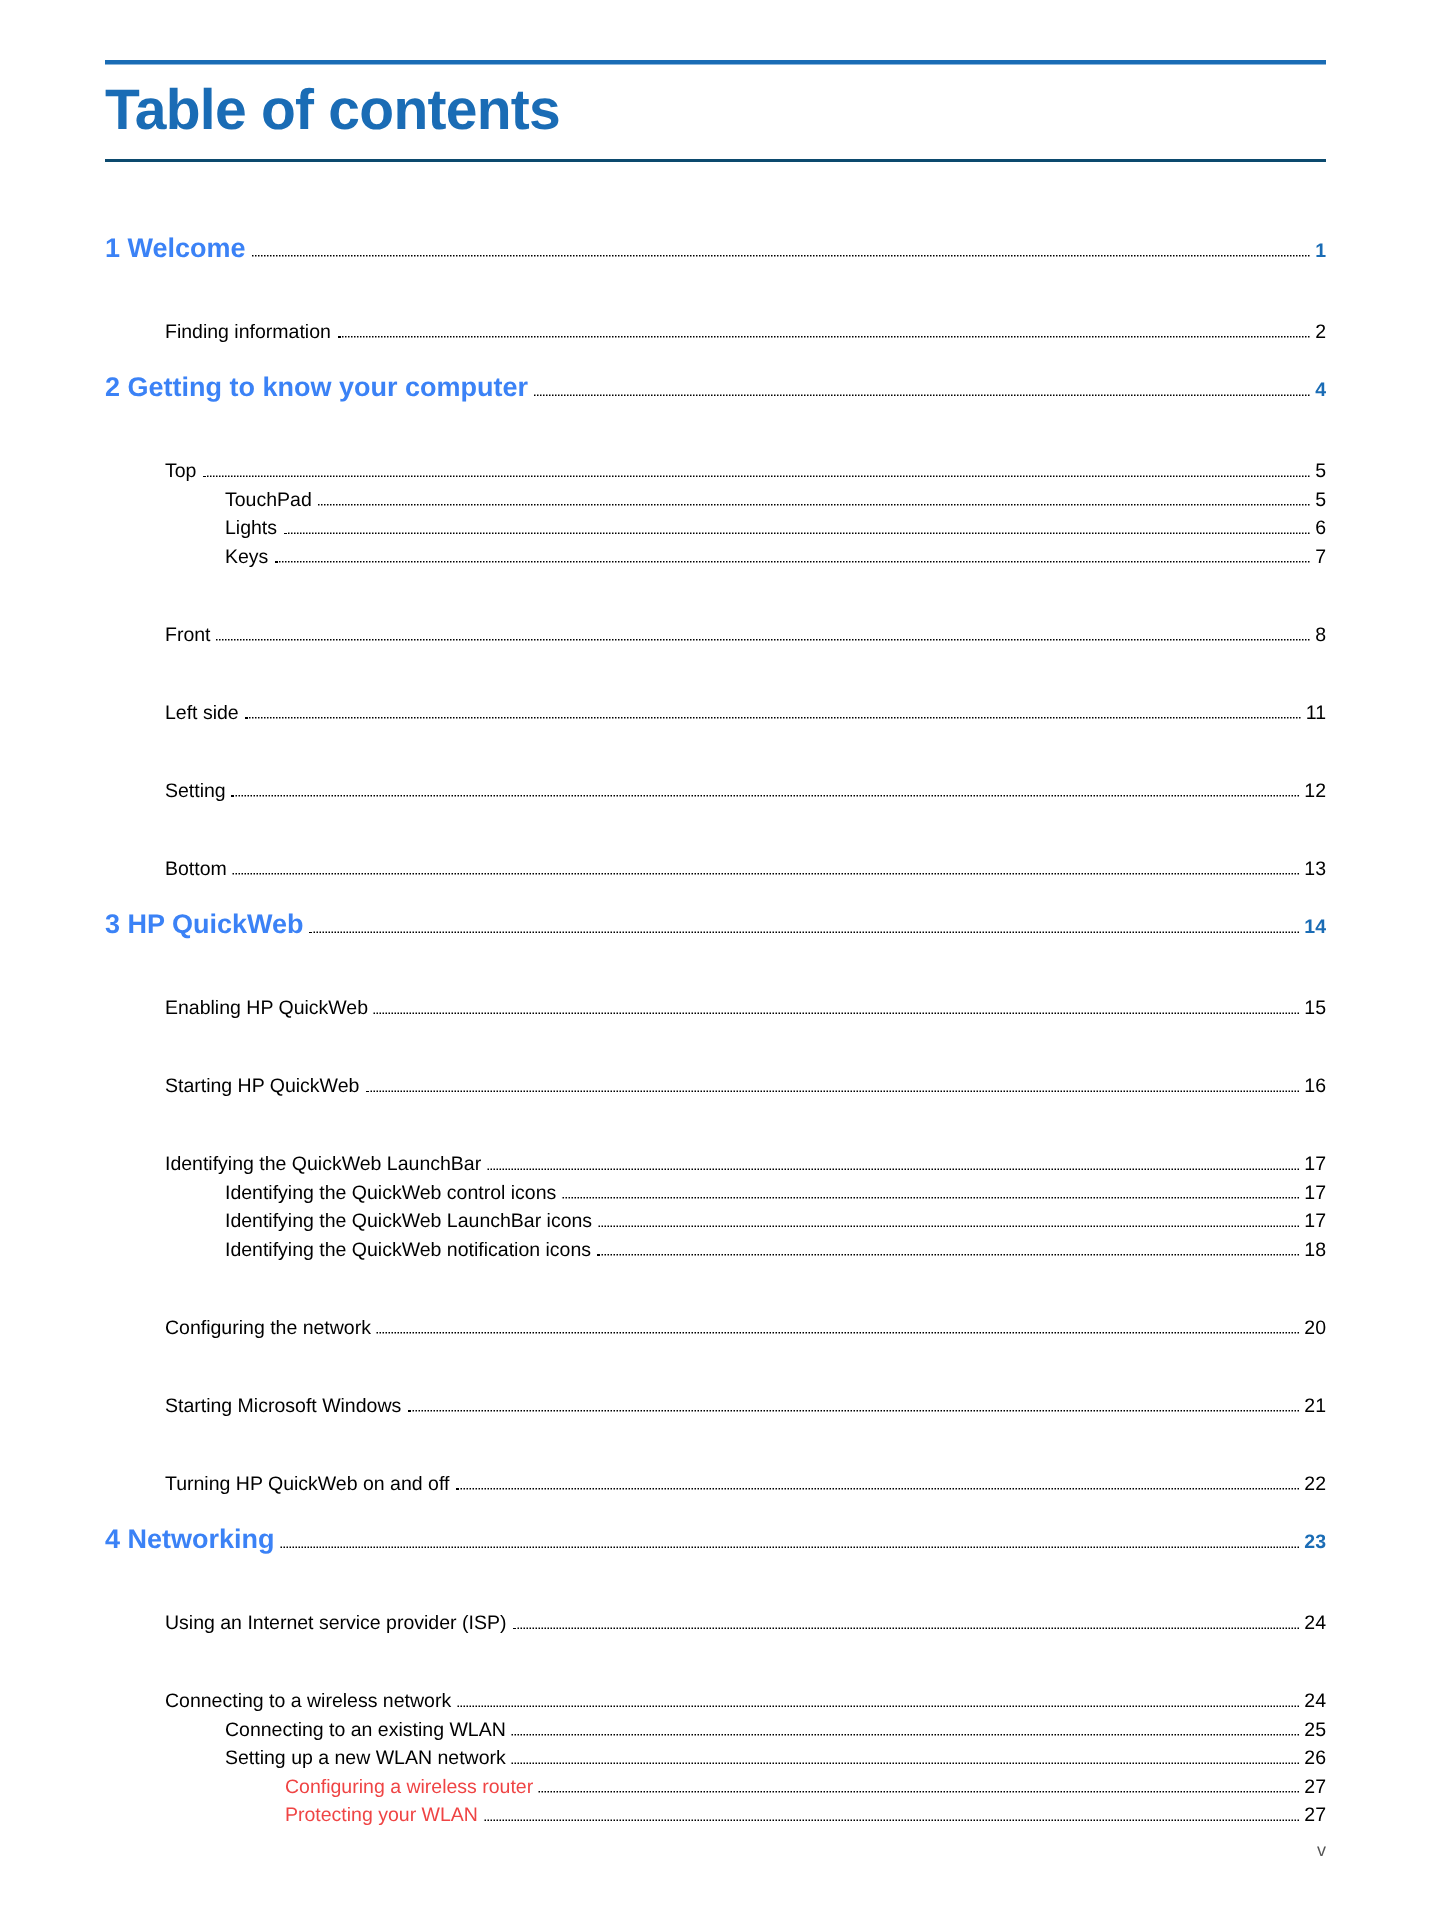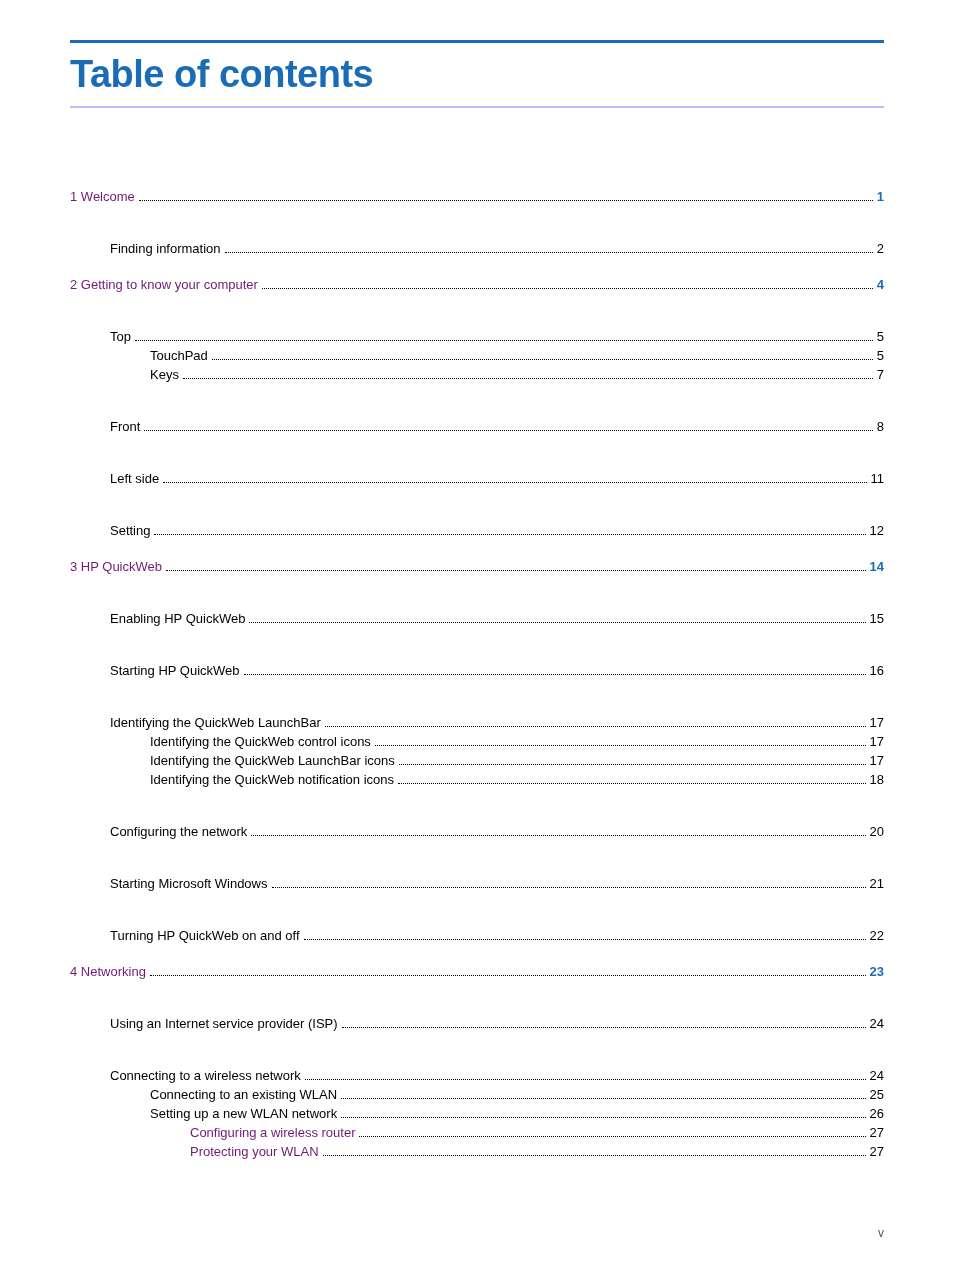--- a/index.html
+++ b/index.html
@@ -23,23 +23,23 @@
       margin: 0 auto;
     }
 
     .top-rule {
       border: none;
       border-top: 3px solid #1a6cb5;
       margin-bottom: 0;
     }
 
     .title-section {
-      border-bottom: 2px solid #c4b5fd;
+      border-bottom: 2px solid #0c4a6e;
       padding-bottom: 10px;
-      margin-bottom: 80px;
+      margin-bottom: 47px;
     }
 
     .page-title {
       font-size: 38px;
       font-weight: bold;
       color: #1a6cb5;
       padding-top: 10px;
       letter-spacing: -0.5px;
     }
 
@@ -65,23 +65,23 @@
       margin-bottom: 3px;
     }
 
     .toc-page {
       white-space: nowrap;
       flex-shrink: 0;
     }
 
     
     .level-0 .toc-label {
-      font-weight: normal;
-      color: #701a75;
-      font-size: 13px;
+      font-weight: bold;
+      color: #3b82f6;
+      font-size: 18px;
     }
     .level-0 .toc-page {
       font-weight: bold;
       color: #1a6cb5;
     }
 
     
     .level-1 {
       padding-left: 40px;
       margin-top: 36px;
@@ -99,21 +99,21 @@
       font-weight: normal;
       color: #000;
     }
 
     
     .level-3 {
       padding-left: 120px;
     }
     .level-3 .toc-label {
       font-weight: normal;
-      color: #701a75;
+      color: #ef4444;
     }
 
     .section-gap {
       margin-top: 20px;
     }
 
     .page-footer {
       position: absolute;
       bottom: 30px;
       right: 70px;
@@ -151,38 +151,48 @@
         <span class="toc-label">Top</span>
         <span class="toc-dots"></span>
         <span class="toc-page">5</span>
       </div>
       <div class="toc-entry level-2">
         <span class="toc-label">TouchPad</span>
         <span class="toc-dots"></span>
         <span class="toc-page">5</span>
       </div>
       <div class="toc-entry level-2">
+        <span class="toc-label">Lights</span>
+        <span class="toc-dots"></span>
+        <span class="toc-page">6</span>
+      </div>
+      <div class="toc-entry level-2">
         <span class="toc-label">Keys</span>
         <span class="toc-dots"></span>
         <span class="toc-page">7</span>
       </div>
       <div class="toc-entry level-1">
         <span class="toc-label">Front</span>
         <span class="toc-dots"></span>
         <span class="toc-page">8</span>
       </div>
       <div class="toc-entry level-1">
         <span class="toc-label">Left side</span>
         <span class="toc-dots"></span>
         <span class="toc-page">11</span>
       </div>
       <div class="toc-entry level-1">
         <span class="toc-label">Setting</span>
         <span class="toc-dots"></span>
         <span class="toc-page">12</span>
+      </div>
+      <div class="toc-entry level-1">
+        <span class="toc-label">Bottom</span>
+        <span class="toc-dots"></span>
+        <span class="toc-page">13</span>
       </div>
       <div class="section-gap toc-entry level-0">
         <span class="toc-label">3  HP QuickWeb</span>
         <span class="toc-dots"></span>
         <span class="toc-page">14</span>
       </div>
       <div class="toc-entry level-1">
         <span class="toc-label">Enabling HP QuickWeb</span>
         <span class="toc-dots"></span>
         <span class="toc-page">15</span>

